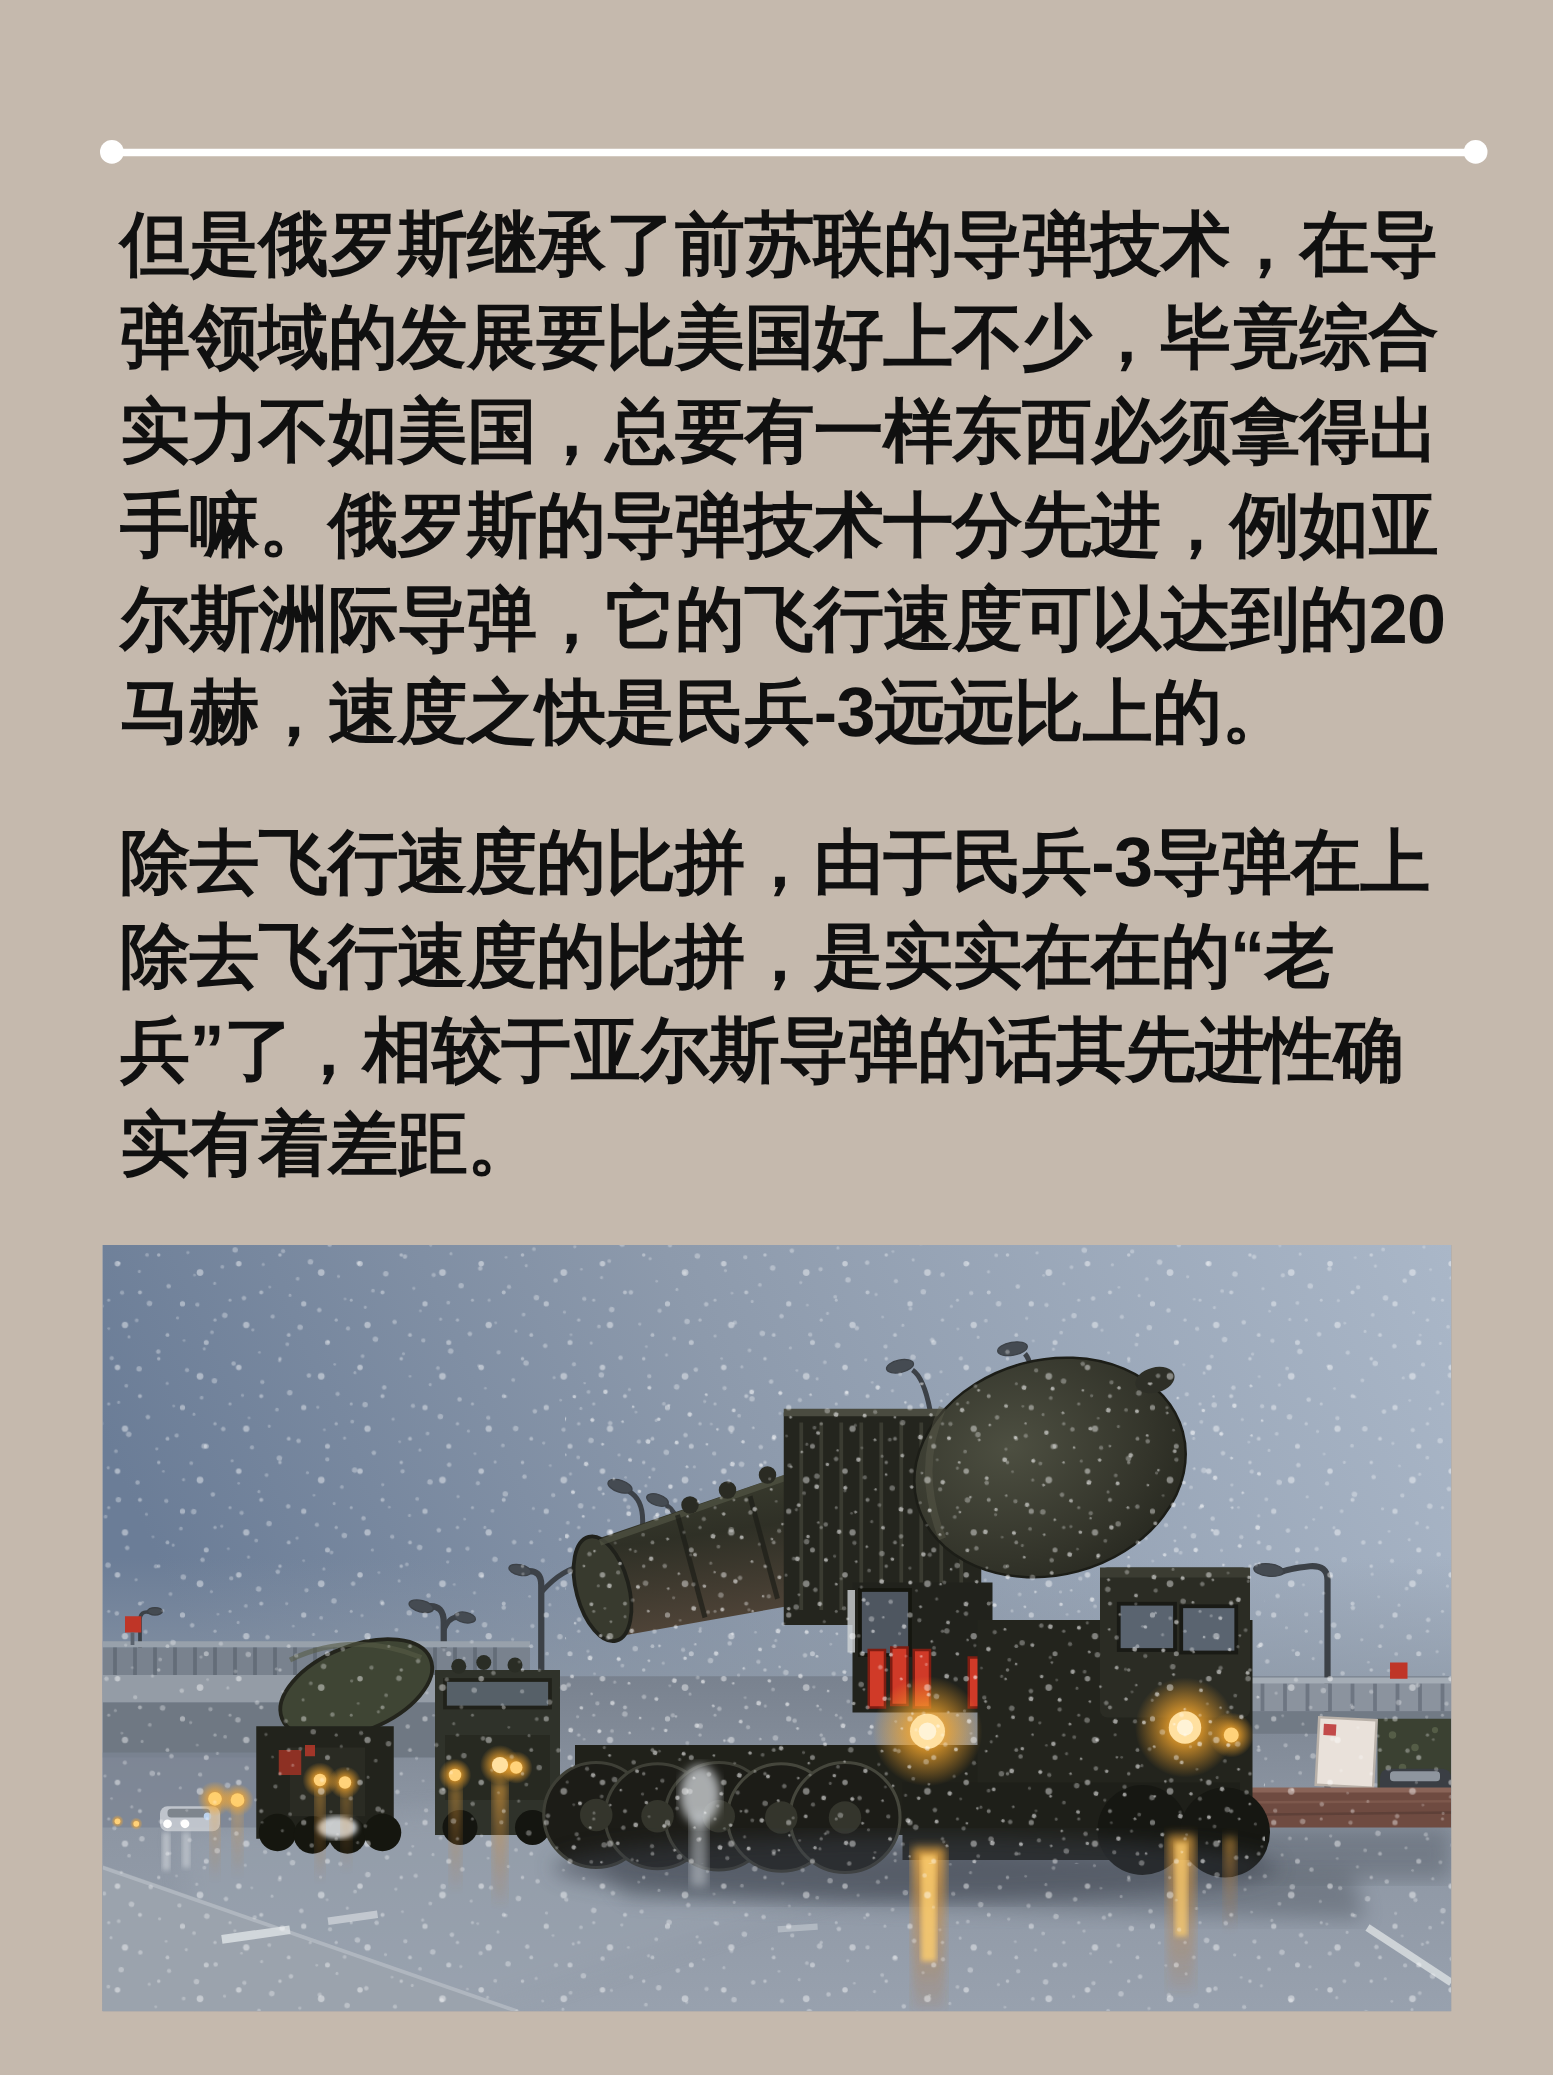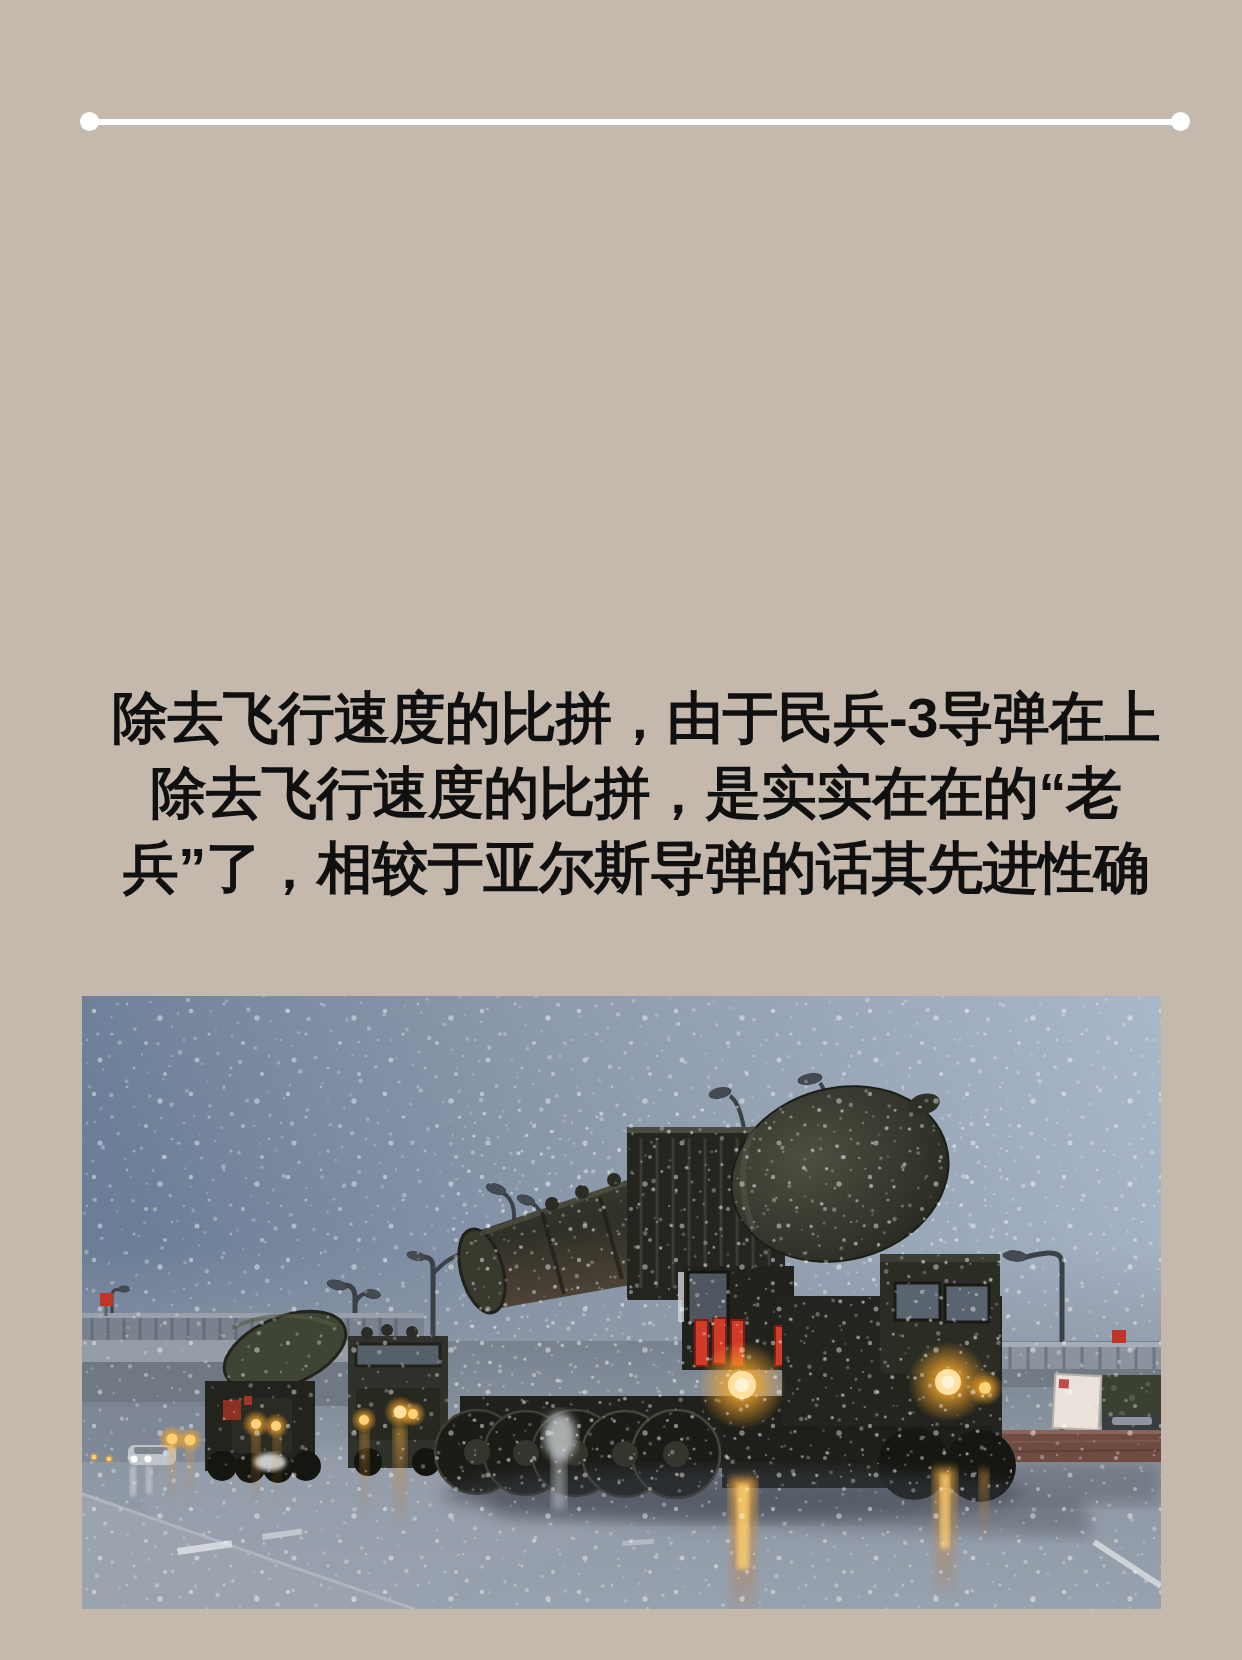--- a/index.html
+++ b/index.html
@@ -17,41 +17,50 @@
     border-radius:50%; background:#ffffff;
   }
   .dot-left  { left:80px; }
   .dot-right { left:1171px; }
   .para {
     position:absolute; left:96px; width:1080px;
     font-size:56px; line-height:75px; font-weight:700;
     color:#101010; letter-spacing:-0.5px; white-space:nowrap;
   }
   .p1 { top:157px; }
-  .p2 { top:680px;text-align:center; }
+  .p2 { top:652px; }
   .photo-frame {
     position:absolute; left:82px; top:996px; width:1079px; height:613px;
     background:#8d99a9; overflow:hidden;
   }
   .photo-frame svg { display:block; }
 </style>
 </head>
 <body>
 
 <div class="page">
 
   <div class="divider-dot dot-left"></div>
   <div class="divider-line"></div>
   <div class="divider-dot dot-right"></div>
 
+  <div class="para p1">
+    <div>但是俄罗斯继承了前苏联的导弹技术，在导</div>
+    <div>弹领域的发展要比美国好上不少，毕竟综合</div>
+    <div>实力不如美国，总要有一样东西必须拿得出</div>
+    <div>手嘛。俄罗斯的导弹技术十分先进，例如亚</div>
+    <div>尔斯洲际导弹，它的飞行速度可以达到的20</div>
+    <div>马赫，速度之快是民兵-3远远比上的。</div>
+  </div>
 
   <div class="para p2">
     <div>除去飞行速度的比拼，由于民兵-3导弹在上</div>
     <div>除去飞行速度的比拼，是实实在在的“老</div>
     <div>兵”了，相较于亚尔斯导弹的话其先进性确</div>
+    <div>实有着差距。</div>
   </div>
 
   <div class="photo-frame">
     <svg width="1079" height="613" viewBox="0 0 1079 613" xmlns="http://www.w3.org/2000/svg">
       <defs>
         <linearGradient id="skyGrad" x1="0" y1="0.25" x2="1" y2="0">
           <stop offset="0" stop-color="#6b7d97"></stop>
           <stop offset="0.45" stop-color="#8d9aac"></stop>
           <stop offset="1" stop-color="#aab7c8"></stop>
         </linearGradient>

